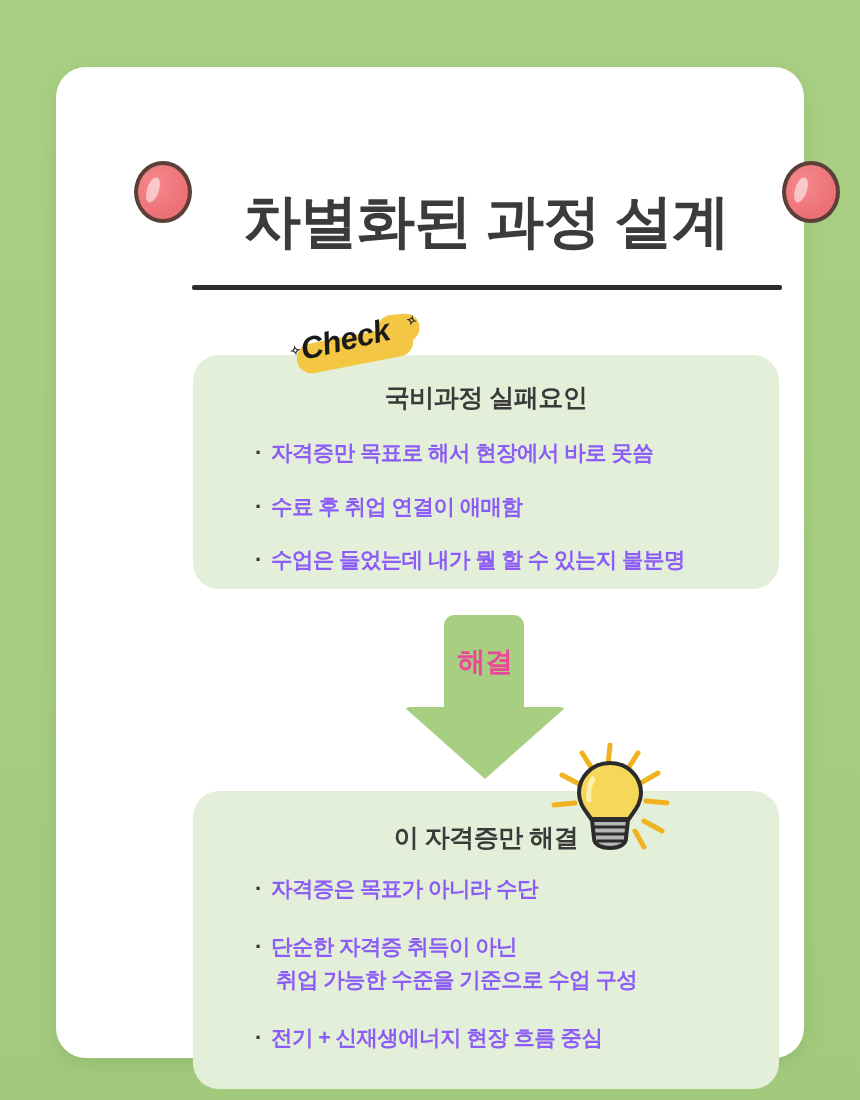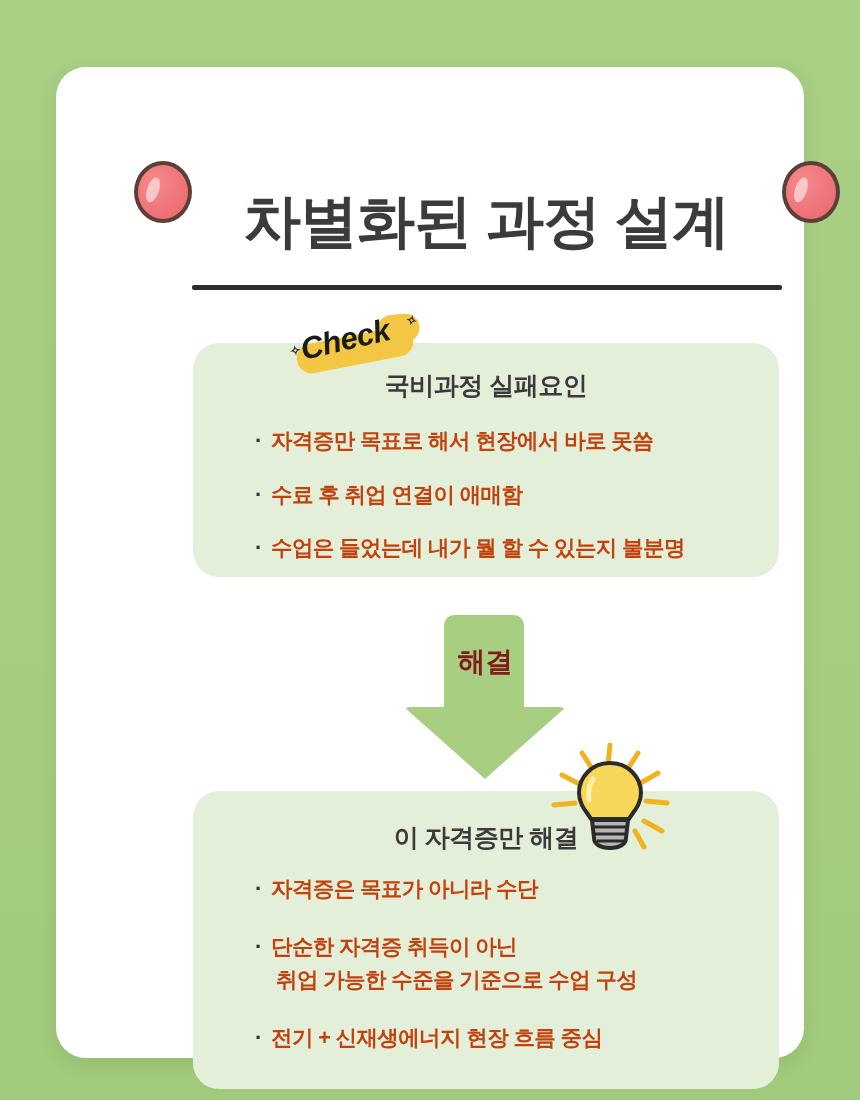--- a/index.html
+++ b/index.html
@@ -66,21 +66,21 @@
   }
 
   
   .card {
     position:absolute;
     left:137px;
     width:586px;
     background:#e4efda;
     border-radius:26px;
   }
-  #card-problem  { top:276px; height:234px; }
+  #card-problem  { top:288px; height:234px; }
   #card-solution { top:724px; height:298px; }
 
   .card-heading {
     width:100%;
     text-align:center;
     font-size:25px;
     font-weight:800;
     color:#3a3a3a;
     letter-spacing:-0.5px;
   }
@@ -88,21 +88,21 @@
   #card-solution .card-heading { margin-top:30px; }
 
   .bullets { list-style:none; padding:0 0 0 62px; }
   #card-problem  .bullets { margin-top:26px; }
   #card-solution .bullets { margin-top:22px; }
 
   .bullets li {
     position:relative;
     font-size:21.5px;
     font-weight:800;
-    color:#c2410c;
+    color:#8b5cf6;
     letter-spacing:-0.6px;
     line-height:1.28;
     margin-bottom:26px;
     padding-left:16px;
   }
   #card-solution .bullets li { margin-bottom:30px; }
   .bullets li::before {
     content:"\00B7";
     position:absolute;
     left:0; top:-1px;
@@ -165,21 +165,21 @@
     clip-path:polygon(0% 0%, 100% 0%, 50% 100%);
     border-radius:6px;
   }
   .arrow-label {
     position:absolute;
     left:0; top:28px;
     width:162px;
     text-align:center;
     font-size:28px;
     font-weight:900;
-    color:#7f1d1d;
+    color:#ec4899;
     letter-spacing:-0.5px;
   }
 
   
   .bulb { position:absolute; left:492px; top:676px; width:124px; height:112px; }
   .bulb svg { width:124px; height:112px; display:block; }
 </style>
 </head>
 <body>
 

